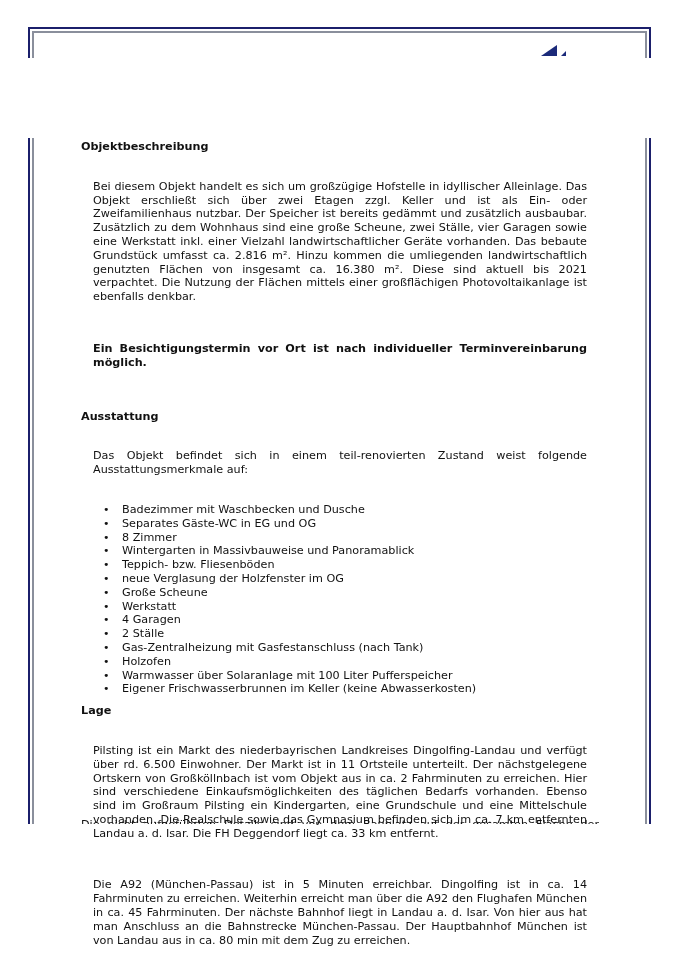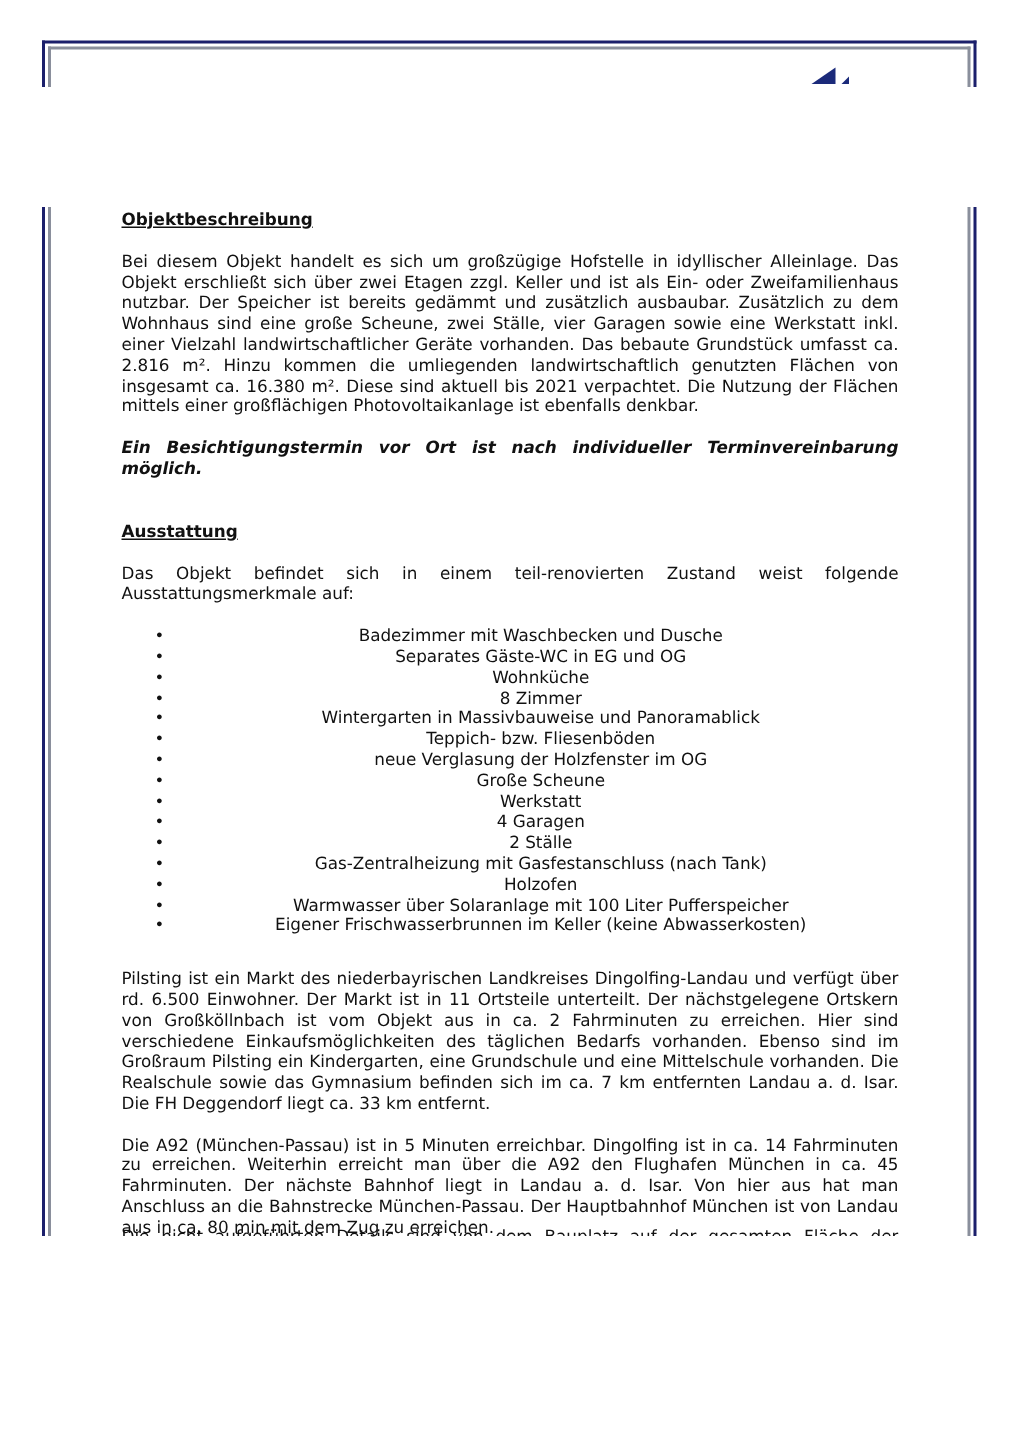--- a/index.html
+++ b/index.html
@@ -4,24 +4,24 @@
 <style>
   html, body { margin: 0; padding: 0; background: #ffffff; }
   body { width: 679px; height: 960px; position: relative; overflow: hidden;
          font-family: "DejaVu Sans", sans-serif; color: #111; }
   .line { position: absolute; }
   .navy { background: #1b1f6b; }
   .gray { background: #8a8f9c; }
   .logo { position: absolute; left: 540px; top: 44px; width: 30px; height: 14px; }
   .content { position: absolute; left: 81px; top: 140px; width: 518px;
              font-size: 11.2px; line-height: 13.8px; }
-  .content h2 { font-size: 11.2px; font-weight: bold; margin: 0; line-height: 13.8px; text-decoration: underline; }
-  .content p { margin: 0; text-align: justify; }
-  .bold { font-weight: bold; font-style: italic; }
-  ul.bullets { margin: 0; padding: 0; list-style: none; text-align: center; }
+  .content h2 { font-size: 11.2px; font-weight: bold; margin: 0; line-height: 13.8px; }
+  .content p { margin: 12px; text-align: justify; }
+  .bold { font-weight: bold; }
+  ul.bullets { margin: 0; padding: 0; list-style: none; }
   ul.bullets li { position: relative; padding-left: 41px; line-height: 13.8px; }
   ul.bullets li::before { content: "\2022"; position: absolute; left: 22px; top: 0; font-size: 11px; }
   .clip { position: absolute; left: 81px; top: 818px; width: 518px; height: 6px; overflow: hidden; }
   .clip p { margin: 0; font-size: 11.2px; line-height: 13.8px; text-align: justify; }
 </style>
 </head>
 <body>
 
 <div class="line navy" style="left:28px;top:27px;width:623px;height:2px;"></div>
 <div class="line gray" style="left:32px;top:31px;width:615px;height:1.5px;"></div>
@@ -51,35 +51,35 @@
   <p class="bold">Ein Besichtigungstermin vor Ort ist nach individueller Terminvereinbarung möglich.</p>
   <div style="height:14px"></div>
   <div style="height:14px"></div>
   <h2>Ausstattung</h2>
   <div style="height:14px"></div>
   <p>Das Objekt befindet sich in einem teil-renovierten Zustand weist folgende Ausstattungsmerkmale auf:</p>
   <div style="height:14px"></div>
   <ul class="bullets">
     <li>Badezimmer mit Waschbecken und Dusche</li>
     <li>Separates Gäste-WC in EG und OG</li>
-    <li>Wohnküche</li>
     <li>8 Zimmer</li>
     <li>Wintergarten in Massivbauweise und Panoramablick</li>
     <li>Teppich- bzw. Fliesenböden</li>
     <li>neue Verglasung der Holzfenster im OG</li>
     <li>Große Scheune</li>
     <li>Werkstatt</li>
     <li>4 Garagen</li>
     <li>2 Ställe</li>
     <li>Gas-Zentralheizung mit Gasfestanschluss (nach Tank)</li>
     <li>Holzofen</li>
     <li>Warmwasser über Solaranlage mit 100 Liter Pufferspeicher</li>
     <li>Eigener Frischwasserbrunnen im Keller (keine Abwasserkosten)</li>
   </ul>
   <div style="height:8px"></div>
+  <h2>Lage</h2>
   <div style="height:14px"></div>
   <p>Pilsting ist ein Markt des niederbayrischen Landkreises Dingolfing-Landau und verfügt über rd. 6.500 Einwohner. Der Markt ist in 11 Ortsteile unterteilt. Der nächstgelegene Ortskern von Großköllnbach ist vom Objekt aus in ca. 2 Fahrminuten zu erreichen. Hier sind verschiedene Einkaufsmöglichkeiten des täglichen Bedarfs vorhanden. Ebenso sind im Großraum Pilsting ein Kindergarten, eine Grundschule und eine Mittelschule vorhanden. Die Realschule sowie das Gymnasium befinden sich im ca. 7 km entfernten Landau a. d. Isar. Die FH Deggendorf liegt ca. 33 km entfernt.</p>
   <div style="height:14px"></div>
   <p>Die A92 (München-Passau) ist in 5 Minuten erreichbar. Dingolfing ist in ca. 14 Fahrminuten zu erreichen. Weiterhin erreicht man über die A92 den Flughafen München in ca. 45 Fahrminuten. Der nächste Bahnhof liegt in Landau a. d. Isar. Von hier aus hat man Anschluss an die Bahnstrecke München-Passau. Der Hauptbahnhof München ist von Landau aus in ca. 80 min mit dem Zug zu erreichen.</p>
 </div>
 
 <div class="clip">
   <p>Die nicht aufgeführten Details sind von dem Bauplatz auf der gesamten Fläche der Industrie und sonstiger Gewerbe</p>
 </div>
 

